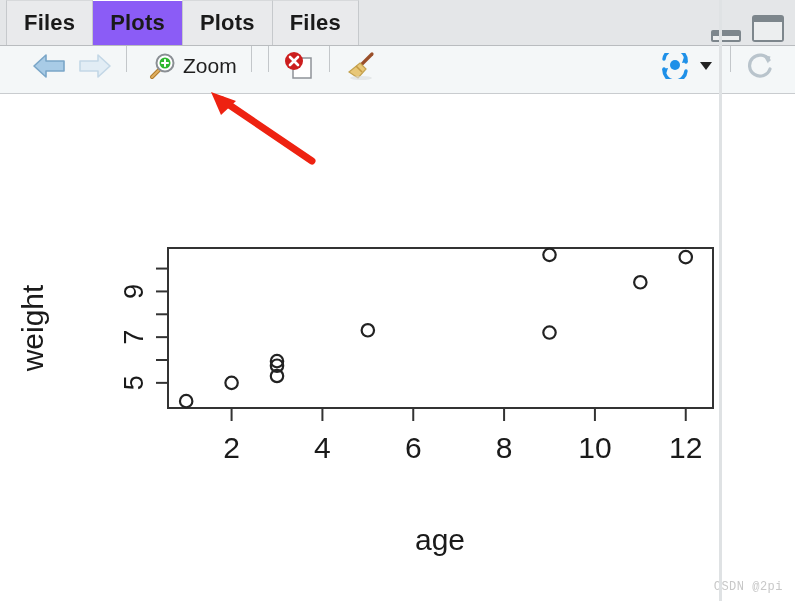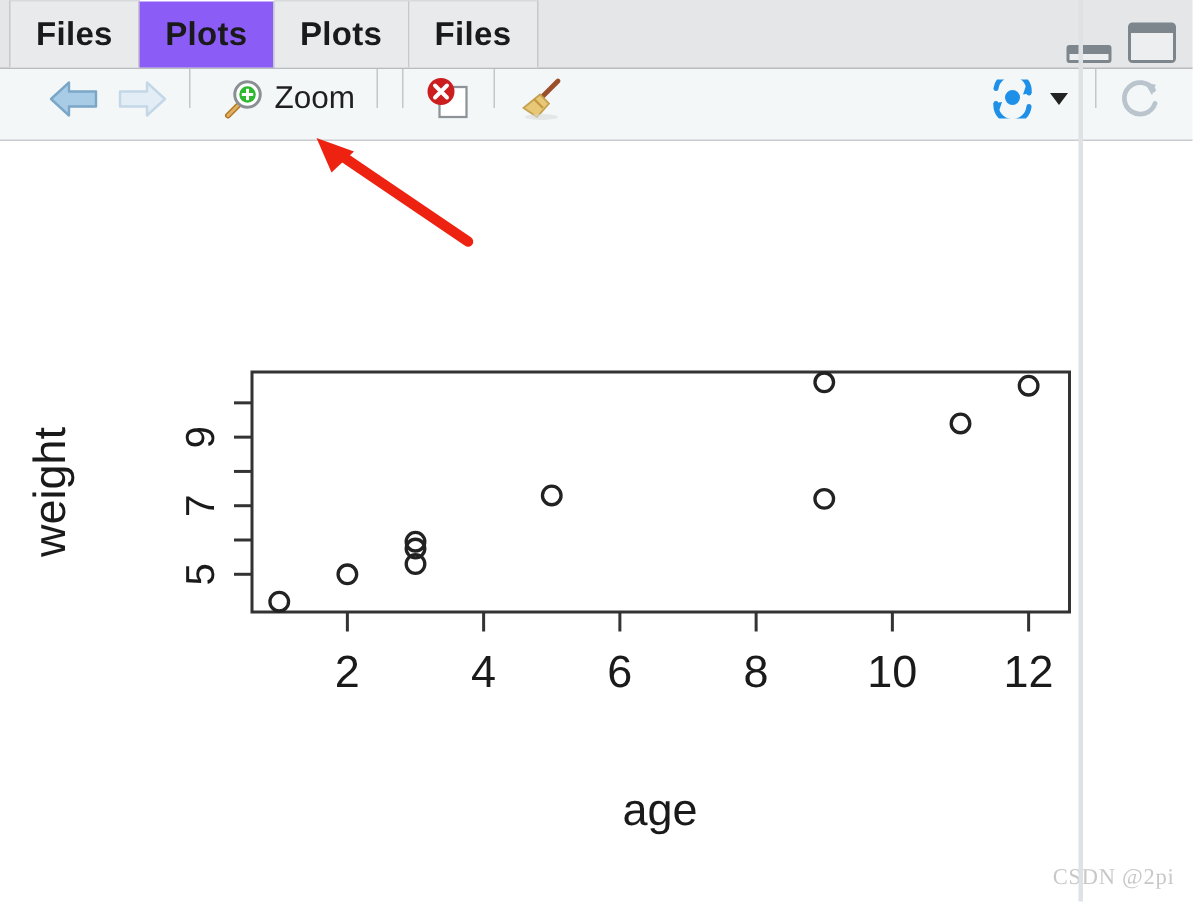--- a/index.html
+++ b/index.html
@@ -128,23 +128,23 @@
     left: 0; top: 0;
     width: 795px; height: 601px;
     pointer-events: none;
   }
 
   
   #watermark {
     position: absolute;
     right: 12px;
     bottom: 7px;
-    font-size: 15px;
+    font-size: 12px;
     color: #c8c8c8;
-    font-family: Liberation Serif, serif;
+    font-family: Liberation Mono, monospace;
     letter-spacing: 0.5px;
   }
 
   
   #right-edge {
     position: absolute;
     right: 0; top: 0;
     width: 3px; height: 601px;
     background: #dfe2e4;
   }

